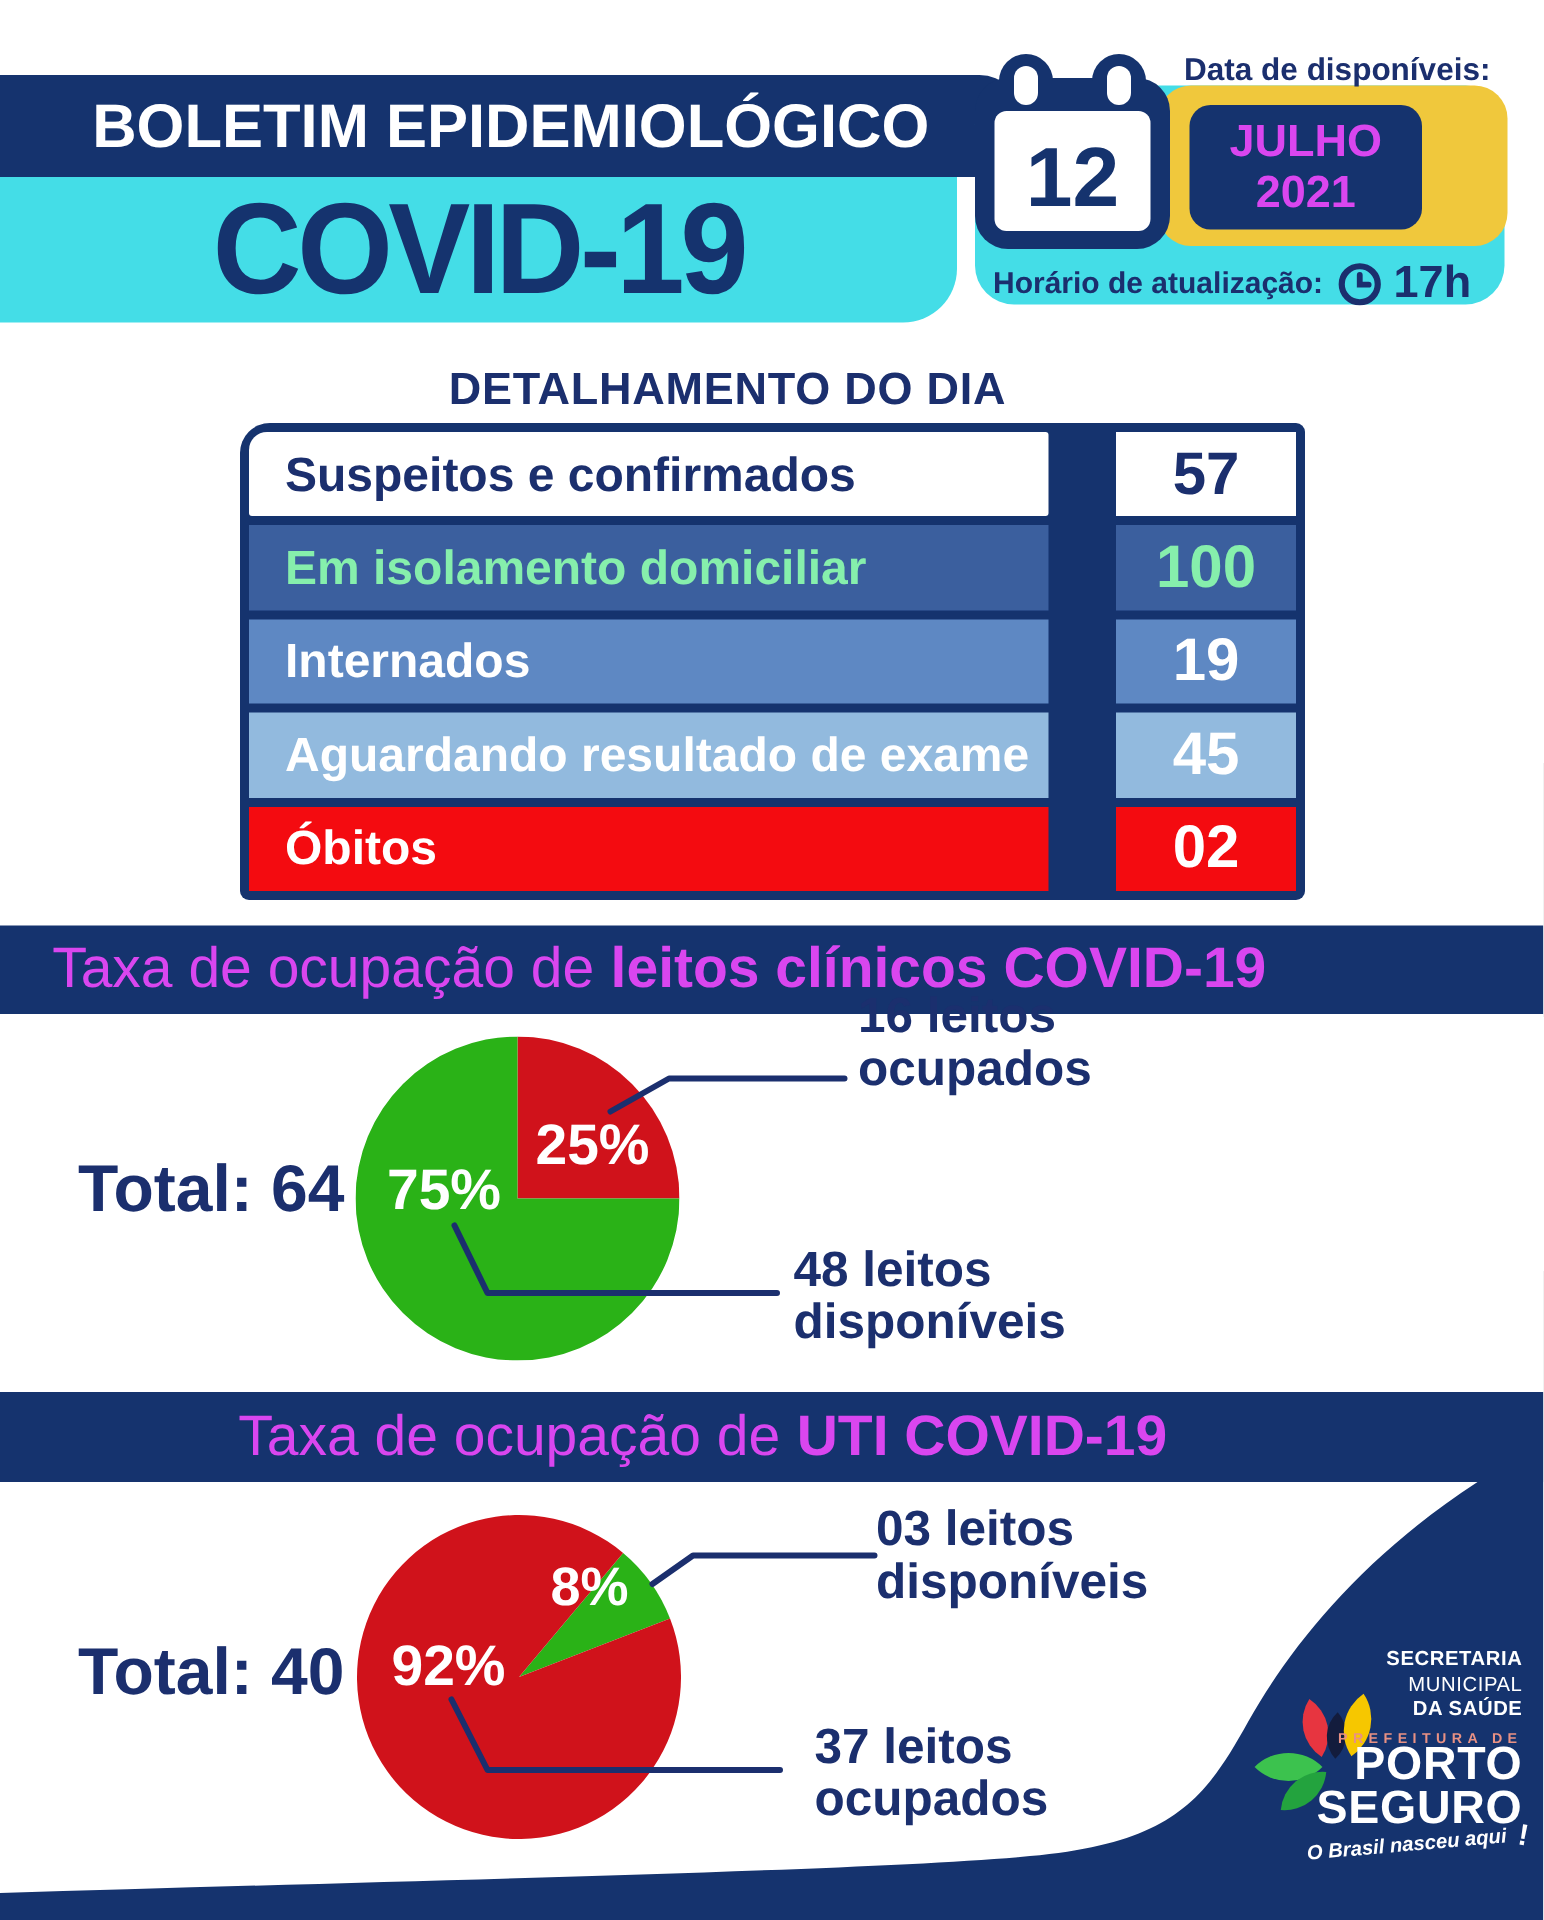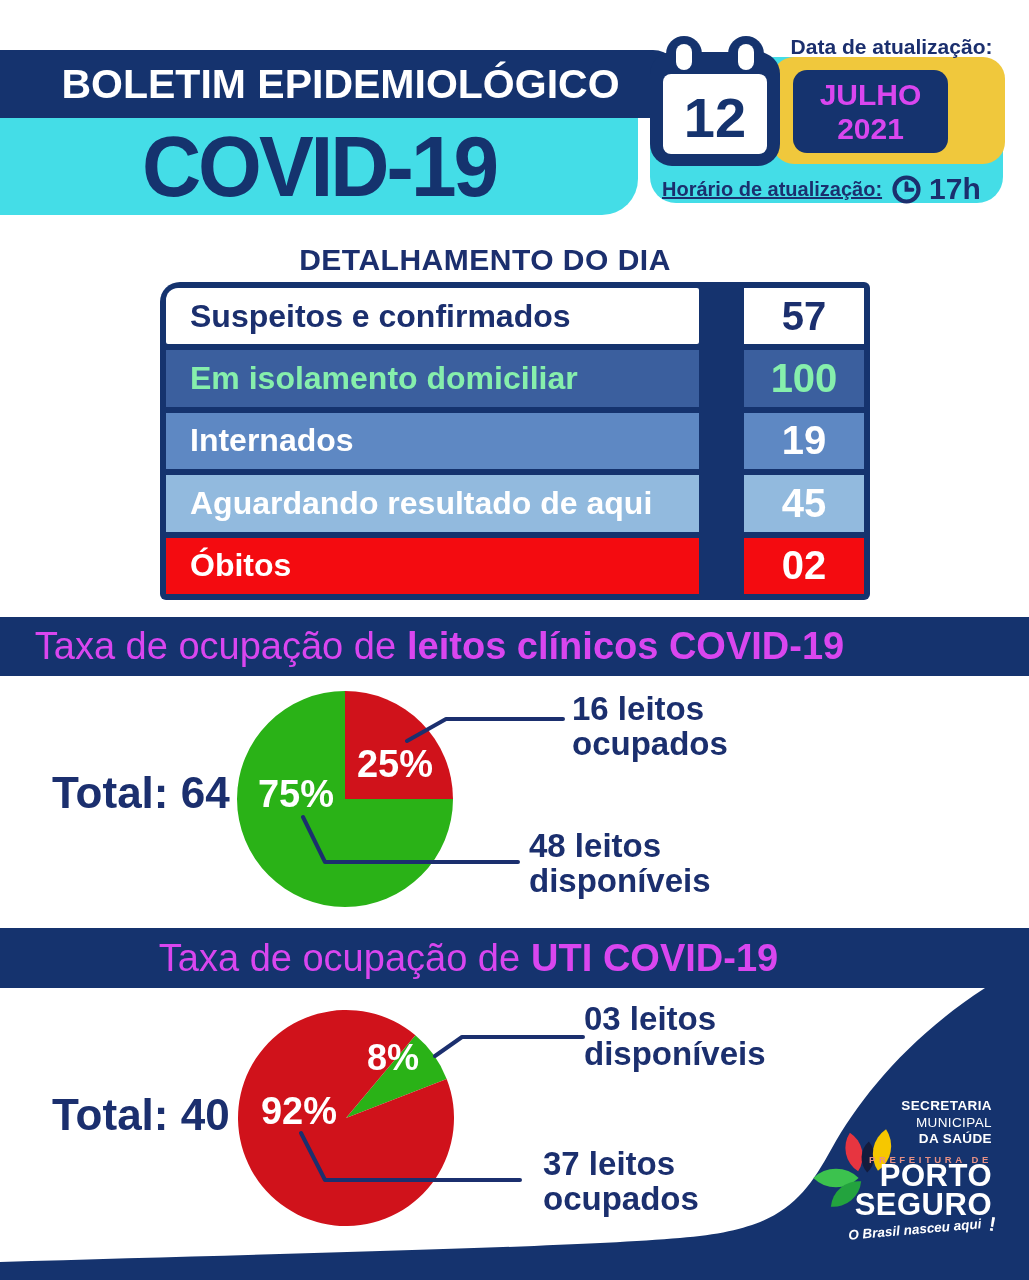--- a/index.html
+++ b/index.html
@@ -25,21 +25,21 @@
     color:#d946ef;font-size:30px;font-weight:800;line-height:34px;}
   .calendar{position:absolute;left:0;top:14px;width:130px;height:114px;}
   .cal-body{position:absolute;inset:0;background:var(--navy);border-radius:22px;}
   .cal-white{position:absolute;left:13px;top:22px;width:104px;height:80px;background:#fff;border-radius:8px;}
   .cal-day{position:absolute;left:13px;top:22px;width:104px;height:80px;display:flex;align-items:center;
     justify-content:center;color:var(--navy);font-size:56px;font-weight:800;padding-top:6px;box-sizing:border-box;}
   .prong{position:absolute;top:-16px;width:36px;height:52px;background:var(--navy);border-radius:18px 18px 10px 10px;}
   .prong .hole{position:absolute;left:10px;top:8px;width:16px;height:26px;background:#fff;border-radius:9px;}
   .prong.p1{left:16px;} .prong.p2{left:78px;}
   .dw-time{position:absolute;left:12px;top:134px;width:330px;display:flex;align-items:center;gap:7px;color:var(--text_navy);}
-  .dw-time .tl{font-size:20px;font-weight:800;white-space:nowrap;text-decoration:underline;}
+  .dw-time .tl{font-size:20px;font-weight:800;white-space:nowrap;}
   .dw-time .clock{margin-left:2px;flex:0 0 auto;display:flex;}
   .dw-time .tv{font-size:30px;font-weight:900;}
   
   .dtitle{position:absolute;left:160px;top:243px;width:650px;text-align:center;
     color:var(--text_navy);font-size:30px;font-weight:800;letter-spacing:0.5px;}
   .dtable{position:absolute;left:160px;top:282px;width:710px;height:318px;background:var(--navy);
     border-radius:20px 6px 6px 6px;padding:6px;box-sizing:border-box;
     display:grid;grid-template-rows:repeat(5,1fr);row-gap:6px;}
   .trow{display:grid;grid-template-columns:1fr 120px;column-gap:6px;gap:45px;}
   .cell{display:flex;align-items:center;}
@@ -63,29 +63,29 @@
   .pie1{left:237px;top:691px;width:216px;height:216px;}
   .pie2{left:238px;top:1010px;width:216px;height:216px;}
   .total{position:absolute;color:var(--text_navy);font-size:44px;font-weight:800;white-space:nowrap;}
   .total1{left:52px;top:768px;}
   .total2{left:52px;top:1090px;}
   .pct{position:absolute;width:100px;text-align:center;color:#fff;font-size:38px;font-weight:800;}
   .pct1a{left:345px;top:743px;} .pct1b{left:246px;top:773px;}
   .pct2a{left:343px;top:1037px;font-size:36px;} .pct2b{left:249px;top:1090px;}
   .callout{position:absolute;color:var(--text_navy);font-size:33px;font-weight:800;
     line-height:1.06;white-space:pre-line;}
-  .co1{left:572px;top:692px;} .co2{left:529px;top:829px;}
+  .co1{left:572px;top:660px;} .co2{left:529px;top:829px;}
   .co3{left:584px;top:1002px;} .co4{left:543px;top:1147px;}
   .leaders{position:absolute;left:0;top:0;width:1029px;height:1280px;pointer-events:none;}
   .leader{stroke:var(--leader);stroke-width:4;fill:none;stroke-linejoin:round;stroke-linecap:round;}
   
   .corner{position:absolute;left:0;top:986px;width:1029px;height:294px;}
   .cshape{fill:var(--navy);}
   
-  .logo{position:absolute;left:818px;top:1095px;width:174px;height:160px;color:#fff;}
+  .logo{position:absolute;left:841px;top:1095px;width:174px;height:160px;color:#fff;}
   .org{position:absolute;right:0;top:3px;text-align:right;font-size:13.5px;line-height:16.5px;letter-spacing:0.4px;}
   .org .o1{font-weight:700;} .org .o2{font-weight:400;} .org .o3{font-weight:800;}
   .pref{position:absolute;right:0;top:59px;font-size:9.5px;font-weight:700;letter-spacing:3.6px;
     color:var(--prefeitura_text);white-space:nowrap;}
   .city1{position:absolute;right:0;top:66px;font-size:31px;font-weight:900;line-height:30px;letter-spacing:0.5px;}
   .city2{position:absolute;right:0;top:95px;font-size:31px;font-weight:900;line-height:30px;letter-spacing:0.5px;}
   .slogan{position:absolute;right:10px;top:127px;font-size:13.5px;font-style:italic;font-weight:600;
     transform:rotate(-5deg);white-space:nowrap;}
   .slogan-mark{position:absolute;right:-4px;top:118px;font-size:20px;font-weight:700;transform:rotate(10deg);}
   .flower{position:absolute;left:8px;top:40px;width:70px;height:85px;}
@@ -104,21 +104,21 @@
   <div class="hdr-navy">
     <div class="hdr-title">BOLETIM EPIDEMIOLÓGICO</div>
   </div>
   <div class="hdr-cyan">
     <div class="hdr-covid">COVID-19</div>
   </div>
 
   <div class="date-widget">
     <div class="dw-cyan"></div>
     <div class="dw-yellow"></div>
-    <div class="dw-label">Data de atualização:</div>
+    <div class="dw-label">Data de disponíveis:</div>
     <div class="dw-navy">
       <div>JULHO</div>
       <div>2021</div>
     </div>
     <div class="calendar">
       <div class="cal-body"></div>
       <div class="prong p1">
           <div class="hole"></div>
         </div>
       <div class="prong p2">
@@ -147,21 +147,21 @@
     </div>
     <div class="trow trow1">
       <div class="cell lbl">Em isolamento domiciliar</div>
       <div class="cell val">100</div>
     </div>
     <div class="trow trow2">
       <div class="cell lbl">Internados</div>
       <div class="cell val">19</div>
     </div>
     <div class="trow trow3">
-      <div class="cell lbl">Aguardando resultado de aqui</div>
+      <div class="cell lbl">Aguardando resultado de exame</div>
       <div class="cell val">45</div>
     </div>
     <div class="trow trow4">
       <div class="cell lbl">Óbitos</div>
       <div class="cell val">02</div>
     </div>
   </div>
 
   <div class="band band1">
     <span class="prefix">Taxa de ocupação de</span>

